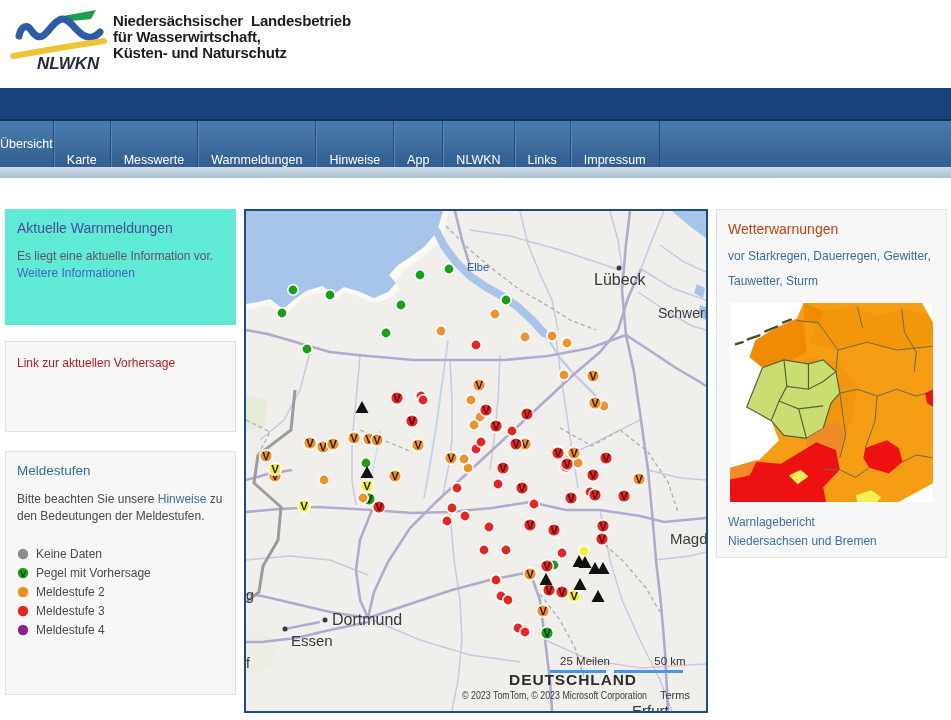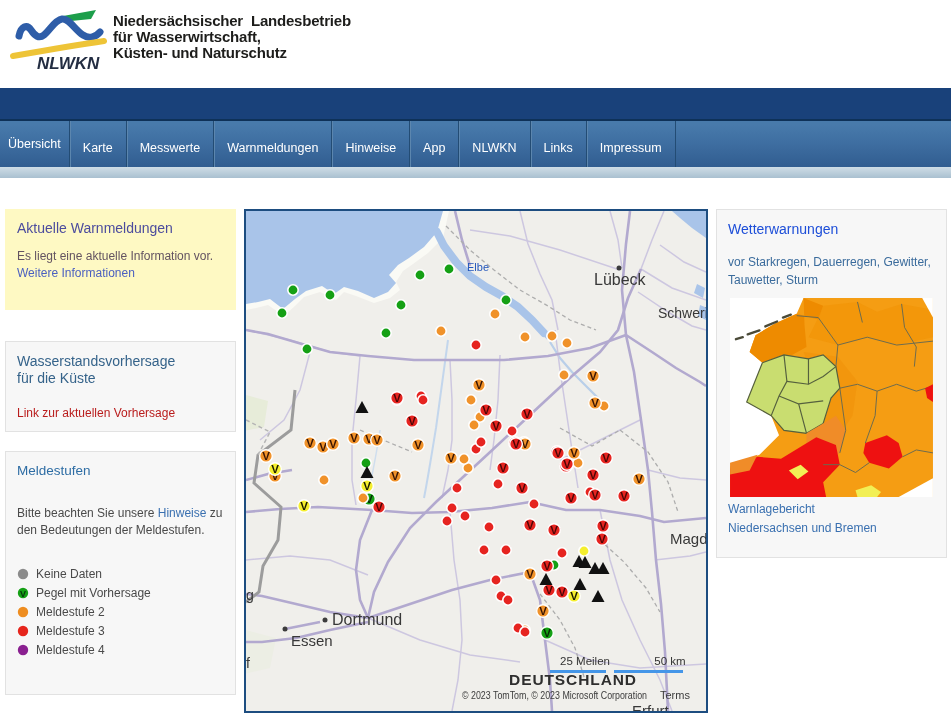--- a/index.html
+++ b/index.html
@@ -1,44 +1,44 @@
 <!DOCTYPE html>
 <html lang="de"><head><meta charset="utf-8">
 <title>Pegelonline NLWKN</title>
 <style>
 *{margin:0;padding:0;box-sizing:border-box}
 html,body{width:951px;height:720px;background:#fff;font-family:"Liberation Sans",sans-serif;overflow:hidden;position:relative}
 .abs{position:absolute}
 #darkbar{left:0;top:88px;width:951px;height:31px;background:#19417a}
 #nav{left:0;top:119px;width:951px;height:48px;background:linear-gradient(#487aab,#487aab 8%,#3f6fa2 45%,#315d90 100%);border-top:2px solid #0e3158;display:flex}
-#nav .it{color:#fff;font-size:12.5px;line-height:46px;padding:4px 13px;border-right:1px solid #234c74;box-shadow:1px 0 0 #5c86ae inset; border-left:0}
-#nav .it:first-child{box-shadow:none;padding:0 8px}
+#nav .it{color:#fff;font-size:12.5px;line-height:46px;padding:16px 13px;border-right:1px solid #234c74;box-shadow:1px 0 0 #5c86ae inset; border-left:0}
+#nav .it:first-child{box-shadow:none;padding:0 0}
 #lightstrip{left:0;top:167px;width:951px;height:11px;background:linear-gradient(#cfdde6,#a9c0d0)}
 
 #htext{left:113px;top:13px;font-size:15px;letter-spacing:-0.2px;font-weight:bold;color:#1d1d1b;line-height:16px}
 
 .box{background:#f7f7f7;border:1px solid #e2e2e2}
-#box1{left:5px;top:209px;width:231px;height:101px;background:#fef9c3;border:none;padding:11px 12px}
+#box1{left:5px;top:209px;width:231px;height:116px;background:#5eead4;border:none;padding:11px 12px}
 #box1 h2{font-size:14px;font-weight:normal;color:#4c4c9d;margin-bottom:12px}
 #box1 .t{font-size:12px;color:#635361;line-height:16.5px}
 #box1 a{color:#4a5fc0}
 #box2{left:5px;top:341px;width:231px;height:91px;padding:11px 11px}
 #box2 h2{font-size:14px;font-weight:normal;color:#35638a;line-height:17px;margin-bottom:16px}
 #box2 a{font-size:12px;color:#b91c1c}
 #box3{left:5px;top:451px;width:231px;height:244px;padding:11px 11px}
-#box3 h2{font-size:13.5px;font-weight:normal;color:#2e6da4;margin-bottom:27px}
+#box3 h2{font-size:13.5px;font-weight:normal;color:#2e6da4;margin-bottom:13px}
 #box3 .t{font-size:12px;color:#4a4a4a;line-height:17px}
 #box3 a{color:#3a70b0}
-#legend{margin-top:25px}
+#legend{margin-top:19px}
 #legend .row{display:flex;align-items:center;height:19px;font-size:12px;color:#4a4a4a;white-space:nowrap}
 #legend .sym{width:19px;display:flex;justify-content:flex-start;align-items:center}
 
 #rbox{left:716px;top:209px;width:231px;height:349px;padding:11px 11px}
-#rbox h2{font-size:14px;font-weight:normal;color:#1d4ed8;margin-bottom:16px}
-#rbox .t{font-size:12px;color:#3a6b9c;line-height:18px}
+#rbox h2{font-size:14px;font-weight:normal;color:#c2410c;margin-bottom:7px}
+#rbox .t{font-size:12px;color:#3a6b9c;line-height:25px}
 #rbox a{font-size:12px;color:#3a70b0}
 a{text-decoration:none}
 </style></head>
 <body>
 
 <svg class="abs" style="left:7px;top:10px" width="100" height="62" viewBox="0 0 100 62">
   <polygon points="56,6 89,0 84,9 54,12" fill="#1d9e4b"></polygon>
   <path d="M12,26 C14,16 20,14 24,20 C28,26 32,29 37,25 C43,20 48,10 55,9 C62,8 68,20 76,25 C82,29 89,27 93,22" fill="none" stroke="#2e5da8" stroke-width="7" stroke-linecap="round"></path>
   <path d="M6,46 C35,41 70,35 97,31" fill="none" stroke="#eec437" stroke-width="6" stroke-linecap="round"></path>
   <text x="30" y="59" font-size="17" font-weight="bold" font-style="italic" fill="#232d42" font-family="Liberation Sans, sans-serif">NLWKN</text>
@@ -55,21 +55,20 @@
     <div class="it">NLWKN</div>
     <div class="it">Links</div>
     <div class="it">Impressum</div>
 </div>
 <div class="abs" id="lightstrip"></div>
 <div class="abs" id="box1">
   <h2>Aktuelle Warnmeldungen</h2>
   <div class="t">Es liegt eine aktuelle Information vor.<br><a href="#">Weitere Informationen</a></div>
 </div>
 <div class="abs box" id="box2">
-  <h2>Wasserstandsvorhersage<br>für die Küste</h2>
   <a href="#">Link zur aktuellen Vorhersage</a>
 </div>
 <div class="abs box" id="box3">
   <h2>Meldestufen</h2>
   <div class="t">Bitte beachten Sie unsere <a href="#">Hinweise</a> zu den Bedeutungen der Meldestufen.</div>
   <div id="legend">
     <div class="row"><span class="sym">
           <svg width="14" height="14">
             <circle cx="6" cy="7" r="5.2" fill="#8b8b8b"></circle>
           </svg>
@@ -137,21 +136,21 @@
 <path d="M199,92 L207,88 L207,106 L201,102 Z" fill="#ee1111"></path>
 <path d="M172,203 L207,184 L207,203 Z" fill="#ffffff"></path>
 <g stroke="#4a4a38" stroke-width="2.4" stroke-linecap="round">
 <path d="M6,42 L13,40"></path>
           <path d="M18,37 L30,33"></path>
           <path d="M36,29 L48,24"></path>
           <path d="M54,20 L62,17"></path>
 </g>
 </g>
 </svg>
-  <div style="margin-top:2px;line-height:17px"><a href="#">Warnlagebericht</a><br><a href="#">Niedersachsen und Bremen</a></div>
+  <div style="margin-top:10px;line-height:17px"><a href="#">Warnlagebericht</a><br><a href="#">Niedersachsen und Bremen</a></div>
 </div>
 <svg class="abs" style="left:244px;top:209px" width="464" height="504" viewBox="244 209 464 504">
 <defs>
 <clipPath id="mc">
         <rect x="246" y="211" width="460" height="500"></rect>
       </clipPath>
 </defs>
 <rect x="244" y="209" width="464" height="504" fill="#1d4d80"></rect>
 <g clip-path="url(#mc)">
 <rect x="246" y="211" width="460" height="500" fill="#f0efeb"></rect>

